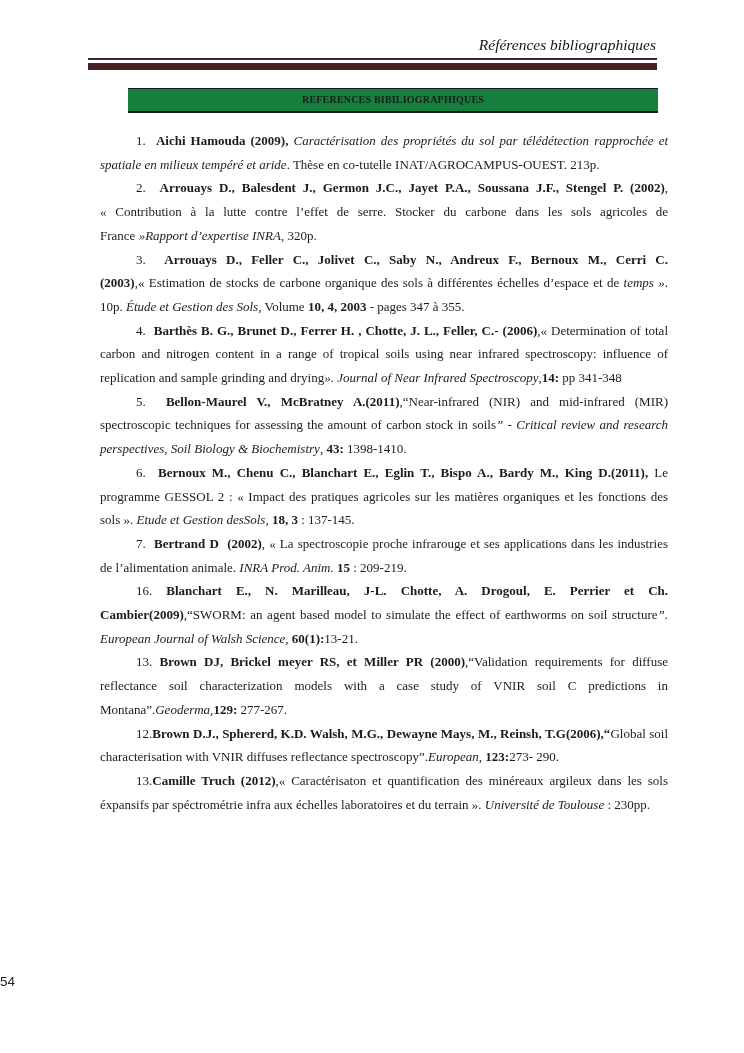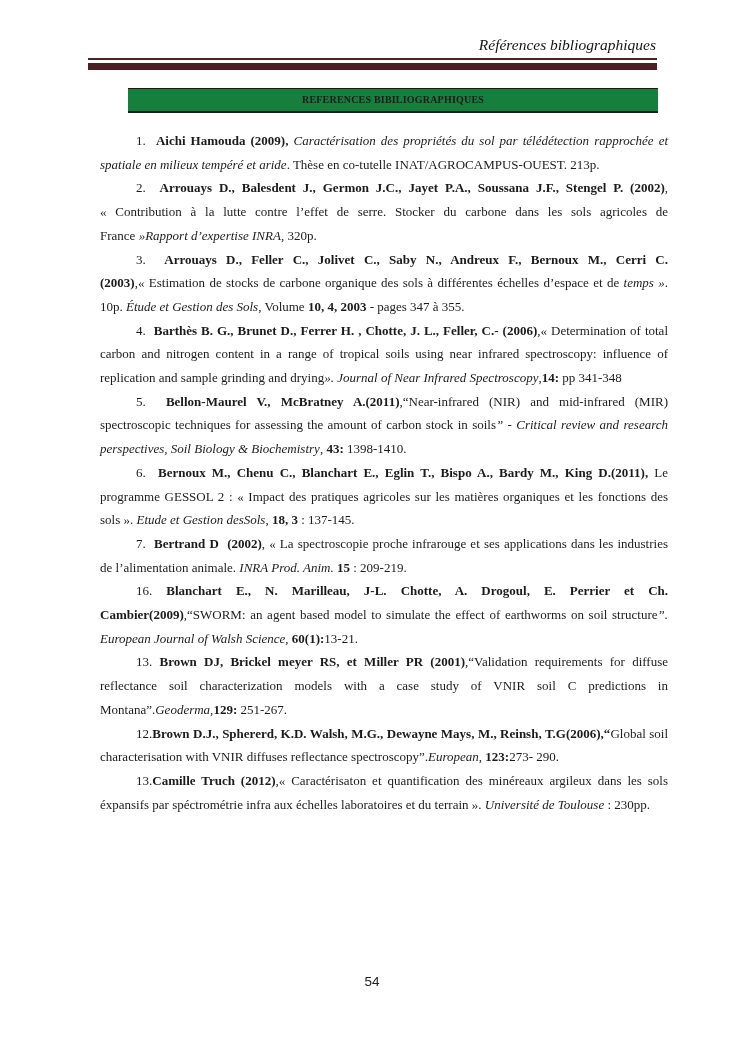--- a/index.html
+++ b/index.html
@@ -64,21 +64,20 @@
     margin: 0;
     text-indent: 36px;
   }
   .seg-b { font-weight: bold; }
   .seg-i { font-style: italic; }
   .page-number {
     position: absolute;
     top: 974px;
     left: 0;
     width: 744px;
-    text-align: center;
     font-family: "Liberation Sans", sans-serif;
     font-size: 13.5px;
     color: #222222;
   }
 </style>
 </head>
 <body>
 
 <div class="page">
 
@@ -93,20 +92,20 @@
 
   <div class="refs" id="refs">
       <p class="ref"><span>1.&nbsp; </span><span class="seg-b">Aichi Hamouda (2009), </span><span class="seg-i">Caractérisation des propriétés du sol par télédétection rapprochée et spatiale en milieux tempéré et aride</span><span>. Thèse en co-tutelle INAT/AGROCAMPUS-OUEST. 213p.</span></p>
       <p class="ref"><span>2.&nbsp; </span><span class="seg-b">Arrouays D., Balesdent J., Germon J.C., Jayet P.A., Soussana J.F., Stengel P. (2002)</span><span>, «&nbsp;Contribution à la lutte contre l’effet de serre. Stocker du carbone dans les sols agricoles de France&nbsp;</span><span class="seg-i">»Rapport d’expertise INRA</span><span>, 320p.</span></p>
       <p class="ref"><span>3.&nbsp; </span><span class="seg-b">Arrouays D., Feller C., Jolivet C., Saby N., Andreux F., Bernoux M., Cerri C.(2003)</span><span>,«&nbsp;Estimation de stocks de carbone organique des sols à différentes échelles d’espace et de </span><span class="seg-i">temps&nbsp;»</span><span>. 10p. </span><span class="seg-i">Étude et Gestion des Sols</span><span>, Volume </span><span class="seg-b">10, 4, 2003</span><span> - pages 347 à 355.</span></p>
       <p class="ref"><span>4.&nbsp; </span><span class="seg-b">Barthès B. G., Brunet D., Ferrer H. , Chotte, J. L., Feller, C.- (2006)</span><span>,«&nbsp;Determination of total carbon and nitrogen content in a range of tropical soils using near infrared spectroscopy: influence of replication and sample grinding and drying</span><span class="seg-i">». Journal of Near Infrared Spectroscopy</span><span>,</span><span class="seg-b">14:</span><span> pp 341-348</span></p>
       <p class="ref"><span>5.&nbsp; </span><span class="seg-b">Bellon-Maurel V., McBratney A.(2011)</span><span>,“Near-infrared (NIR) and mid-infrared (MIR) spectroscopic techniques for assessing the amount of carbon stock in soils</span><span class="seg-i">” - Critical review and research perspectives, Soil Biology &amp; Biochemistry</span><span>, </span><span class="seg-b">43:</span><span> 1398-1410.</span></p>
       <p class="ref"><span>6.&nbsp; </span><span class="seg-b">Bernoux M., Chenu C., Blanchart E., Eglin T., Bispo A., Bardy M., King D.(2011),</span><span> Le programme GESSOL 2 : «&nbsp;Impact des pratiques agricoles sur les matières organiques et les fonctions des sols&nbsp;». </span><span class="seg-i">Etude et Gestion desSols</span><span>, </span><span class="seg-b">18, 3</span><span> : 137-145.</span></p>
       <p class="ref"><span>7.&nbsp; </span><span class="seg-b">Bertrand D&nbsp; (2002)</span><span>, «&nbsp;La spectroscopie proche infrarouge et ses applications dans les industries de l’alimentation animale. </span><span class="seg-i">INRA Prod. Anim.</span><span> </span><span class="seg-b">15</span><span> : 209-219.</span></p>
       <p class="ref"><span>16. </span><span class="seg-b">Blanchart E., N. Marilleau, J-L. Chotte, A. Drogoul, E. Perrier et Ch. Cambier(2009)</span><span>,“SWORM: an agent based model to simulate the effect of earthworms on soil structure</span><span class="seg-i">”. European Journal of Walsh Science,</span><span> </span><span class="seg-b">60(1):</span><span>13-21.</span></p>
-      <p class="ref"><span>13. </span><span class="seg-b">Brown DJ, Brickel meyer RS, et Miller PR (2001)</span><span>,“Validation requirements for diffuse reflectance soil characterization models with a case study of VNIR soil C predictions in Montana”.</span><span class="seg-i">Geoderma,</span><span class="seg-b">129:</span><span> 251-267.</span></p>
+      <p class="ref"><span>13. </span><span class="seg-b">Brown DJ, Brickel meyer RS, et Miller PR (2000)</span><span>,“Validation requirements for diffuse reflectance soil characterization models with a case study of VNIR soil C predictions in Montana”.</span><span class="seg-i">Geoderma,</span><span class="seg-b">129:</span><span> 277-267.</span></p>
       <p class="ref"><span>12.</span><span class="seg-b">Brown D.J., Sphererd, K.D. Walsh, M.G., Dewayne Mays, M., Reinsh, T.G(2006),“</span><span>Global soil characterisation with VNIR diffuses reflectance spectroscopy”.</span><span class="seg-i">European</span><span>, </span><span class="seg-b">123:</span><span>273- 290.</span></p>
       <p class="ref"><span>13.</span><span class="seg-b">Camille Truch (2012)</span><span>,«&nbsp;Caractérisaton et quantification des minéreaux argileux dans les sols éxpansifs par spéctrométrie infra aux échelles laboratoires et du terrain&nbsp;». </span><span class="seg-i">Université de Toulouse</span><span>&nbsp;: 230pp.</span></p>
     </div>
 
   <div class="page-number">54</div>
 
 </div>
 
 </body></html>

